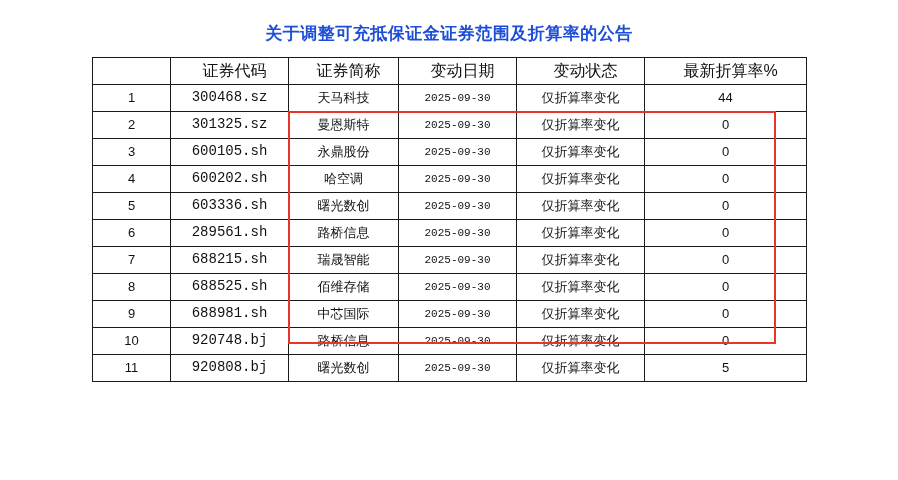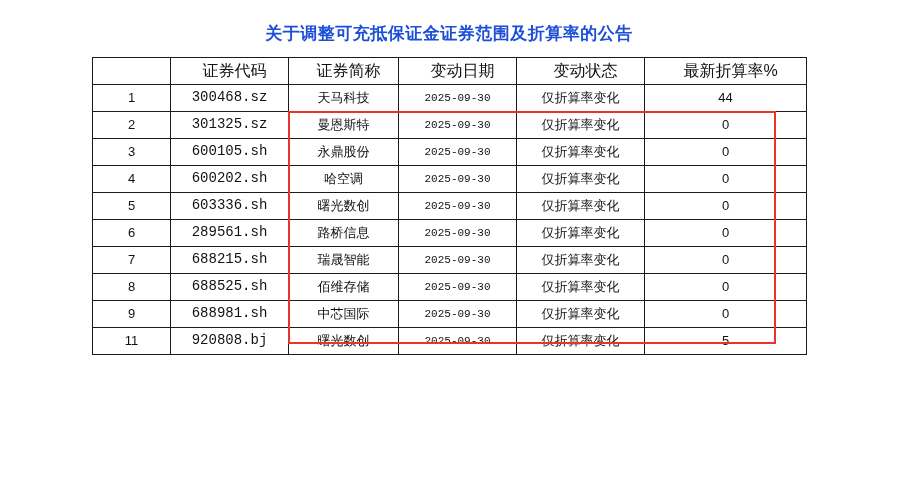--- a/index.html
+++ b/index.html
@@ -178,20 +178,28 @@
         </tr>
         <tr>
           <td>9</td>
           <td class="mono">688981.sh</td>
           <td>中芯国际</td>
           <td class="datecell">2025-09-30</td>
           <td>仅折算率变化</td>
           <td>0</td>
         </tr>
         <tr>
+          <td>10</td>
+          <td class="mono">920748.bj</td>
+          <td>路桥信息</td>
+          <td class="datecell">2025-09-30</td>
+          <td>仅折算率变化</td>
+          <td>0</td>
+        </tr>
+        <tr>
           <td>11</td>
           <td class="mono">920808.bj</td>
           <td>曙光数创</td>
           <td class="datecell">2025-09-30</td>
           <td>仅折算率变化</td>
           <td>5</td>
         </tr>
       </tbody>
     </table>
 

